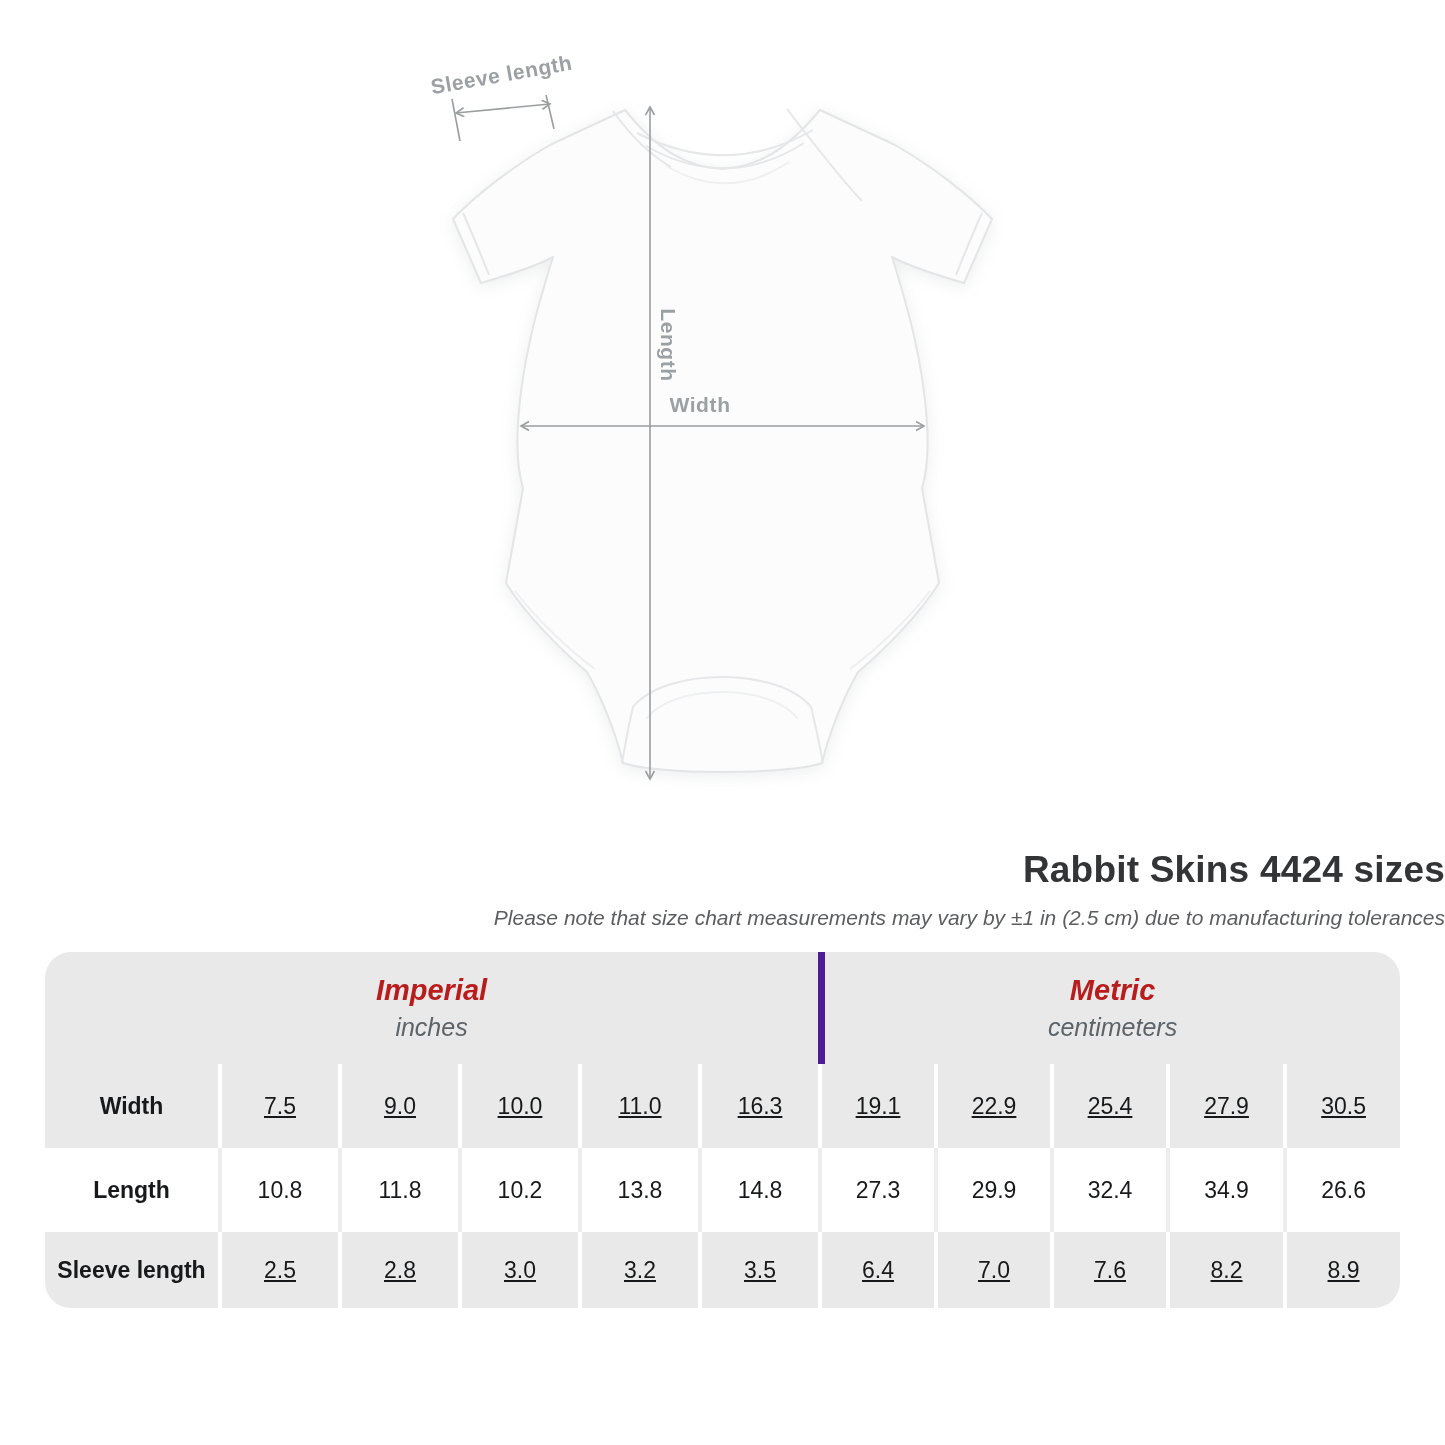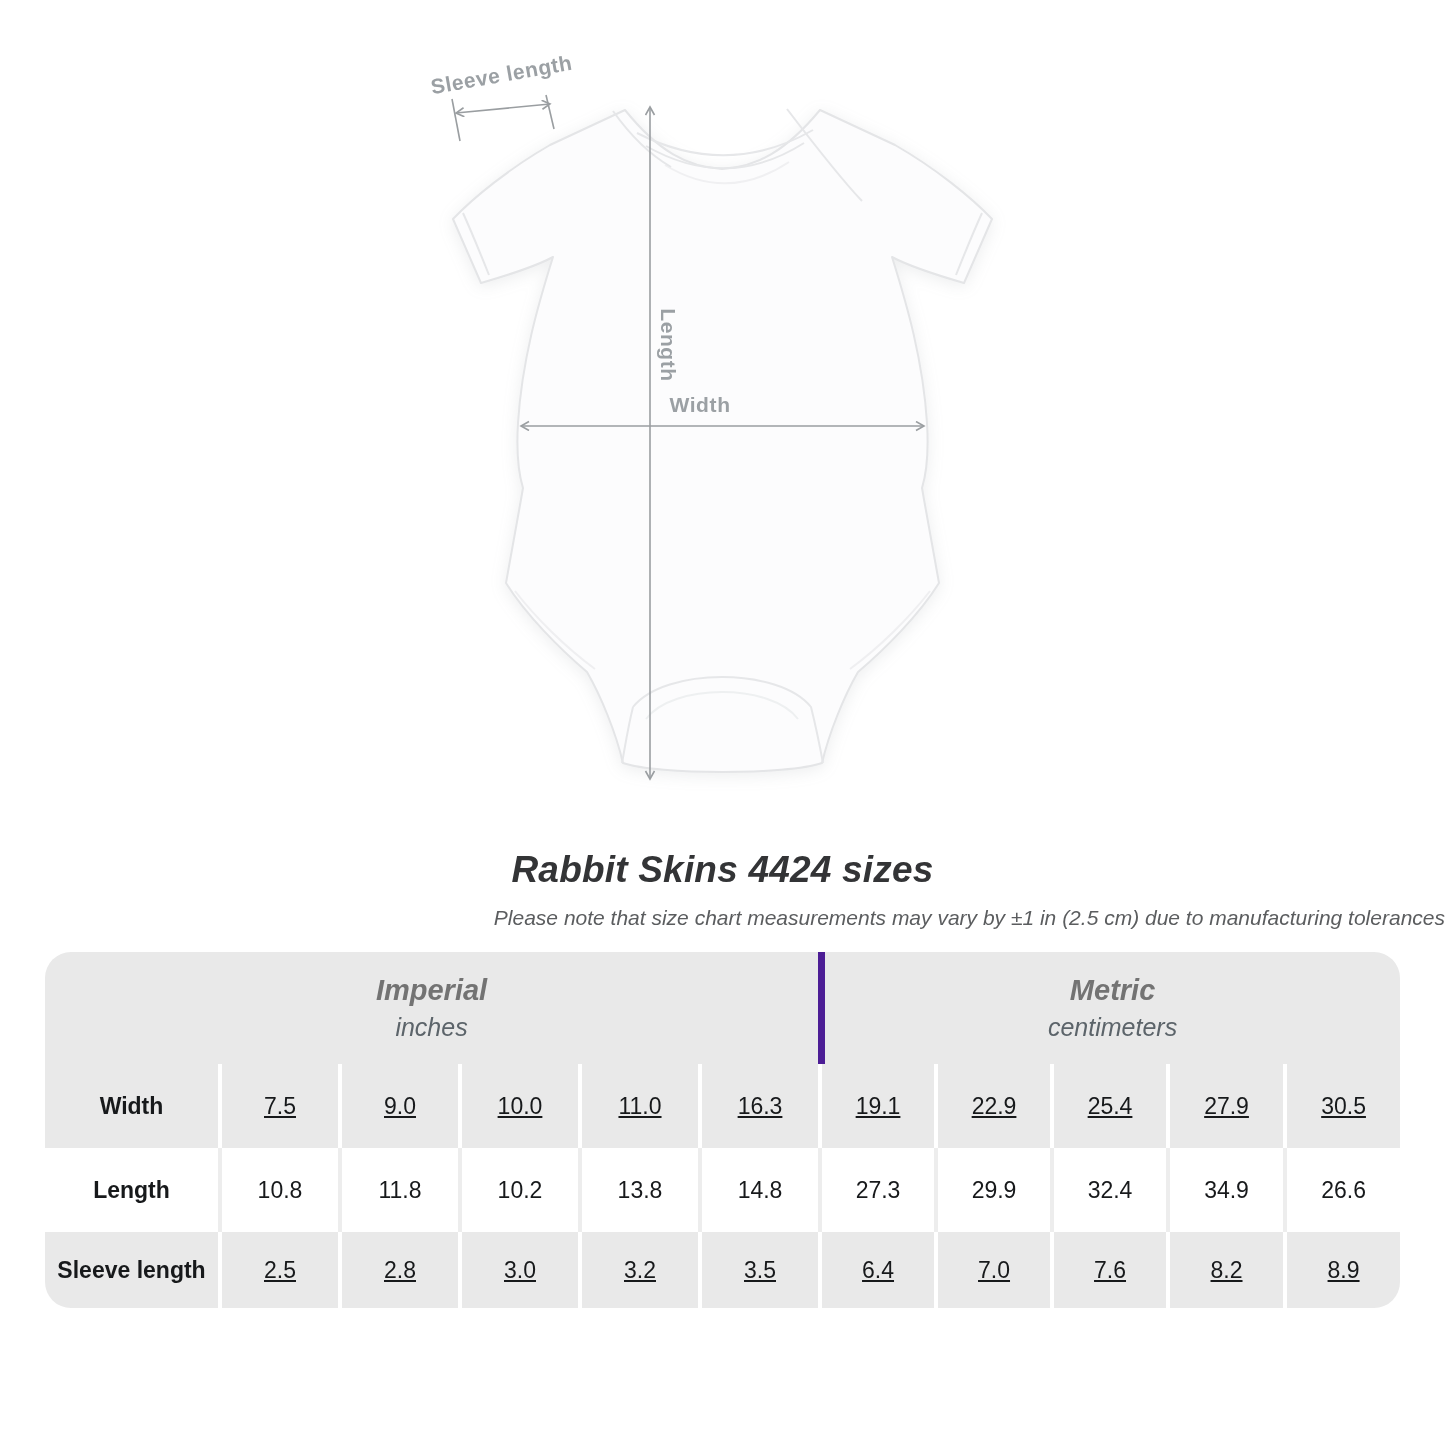--- a/index.html
+++ b/index.html
@@ -13,40 +13,40 @@
   .diagram svg{position:absolute;left:0;top:0;}
   .dim-label{
     position:absolute;font-weight:bold;font-size:21px;color:#9ba0a4;
     letter-spacing:.6px;white-space:nowrap;
   }
   .lbl-sleeve{left:15px;top:8px;transform:rotate(-10deg);}
   .lbl-length{left:216px;top:278px;width:74px;text-align:center;transform:rotate(90deg);}
   .lbl-width{left:247px;top:338px;width:76px;text-align:center;}
   
   .chart-title{
-    position:absolute;left:0;top:849px;width:100%;text-align:center;
-    font-size:37px;font-weight:bold;color:#333436;letter-spacing:.2px;font-style:italic;
+    position:absolute;left:0;top:849px;width:100%;text-align:right;
+    font-size:37px;font-weight:bold;color:#333436;letter-spacing:.2px;
   }
   .chart-subtitle{
     position:absolute;left:0;top:906px;width:100%;text-align:right;
     font-size:21px;font-style:italic;color:#5b5d5f;
   }
   
   table.size-table{
     position:absolute;left:45px;top:952px;width:1355px;
     border-collapse:separate;border-spacing:0;table-layout:fixed;
   }
   .size-table td{
     text-align:center;vertical-align:middle;padding:0;
     font-size:23px;color:#17191b;
   }
   .band-cell{background:#e9e9e9;height:112px;}
   .band-imperial{border-top-left-radius:26px;}
   .band-metric{border-top-right-radius:26px;border-left:7px solid #4c1d95;}
-  .unit-name{font-size:29px;font-weight:bold;font-style:italic;color:#737373;margin-bottom:6px;}
+  .unit-name{font-size:29px;font-weight:bold;font-style:italic;color:#b91c1c;margin-bottom:6px;}
   .unit-sub{font-size:25px;font-style:italic;color:#5c646a;}
   .size-row td{height:90px;background:#ffffff;}
   .r-white td{height:84px;background:#ffffff;}
   .r-gray td{background:#e9e9e9;}
   .row-width td,.row-length td{height:84px;}
   .row-sleeve td{height:76px;}
   .rowlabel,.colhead{
     font-weight:bold;color:#5c646a;font-size:23px;line-height:28px;white-space:pre-line;
   }
   .size-row td + td,

